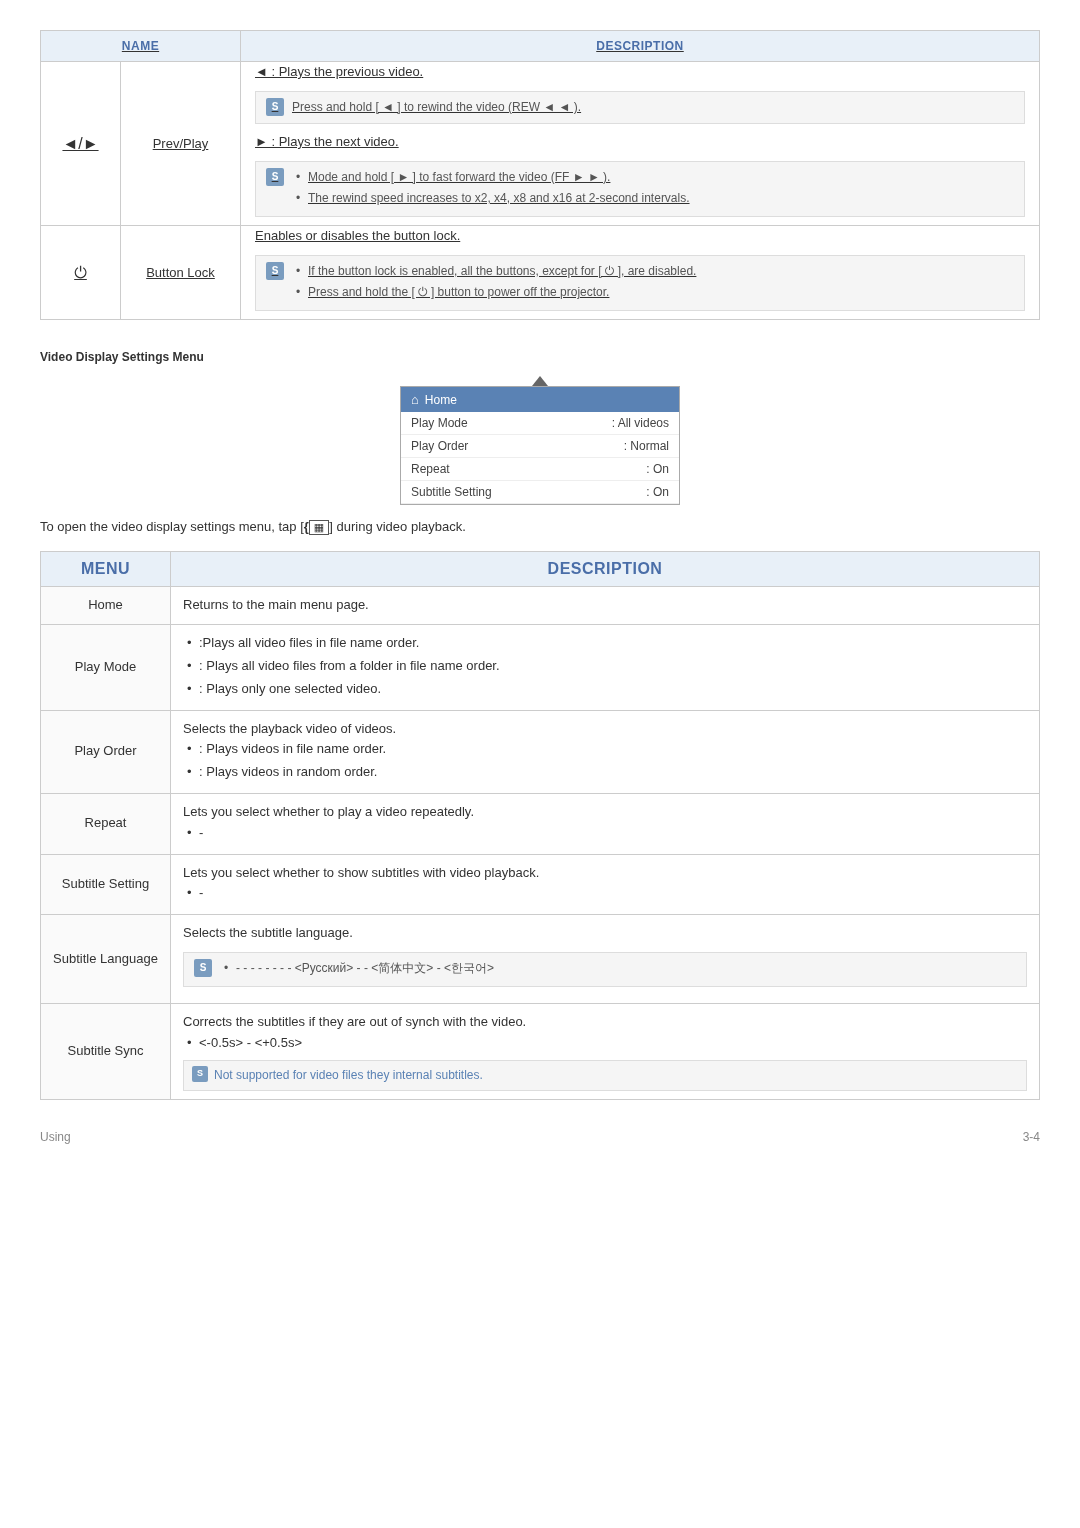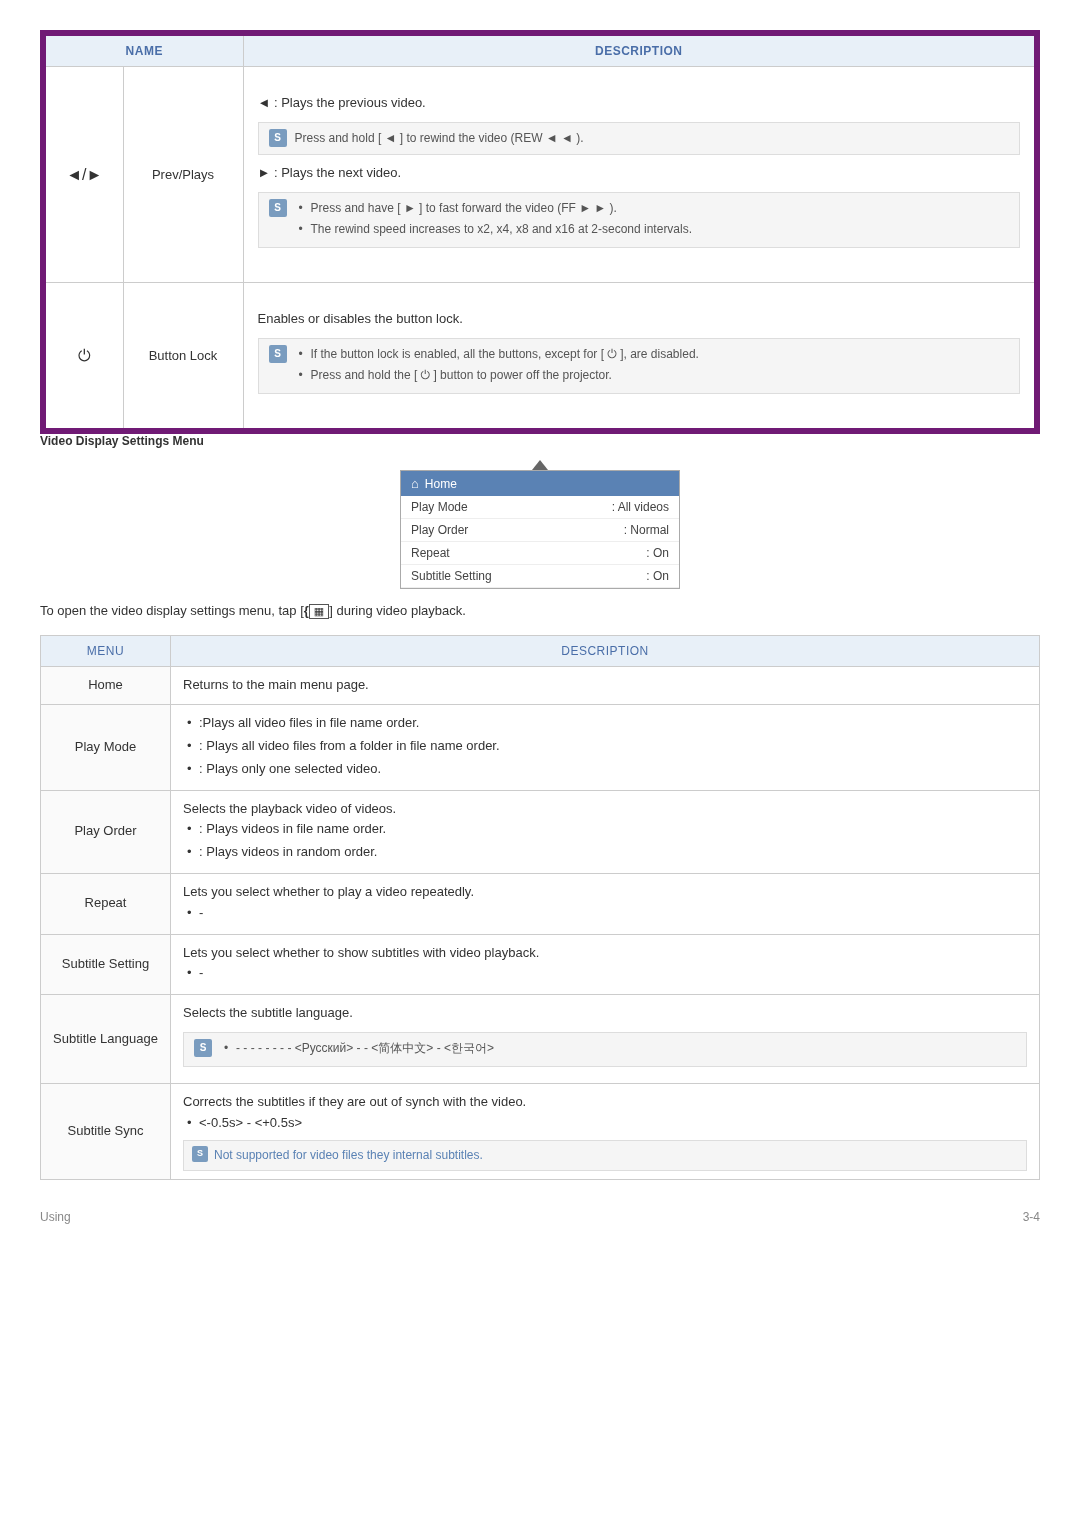--- a/index.html
+++ b/index.html
@@ -10,35 +10,37 @@
       background: #fff;
       padding: 30px 40px;
       width: 1080px;
       min-height: 1528px;
     }
 
     
     .top-table {
       width: 100%;
       border-collapse: collapse;
-      border: 6px solid #701a75;
+      border: 1px solid #701a75;
+      margin-bottom: 30px;
+      text-decoration: underline;
     }
     .top-table th {
       background: #e8f0f8;
       color: #4a6ea8;
       font-size: 12px;
       font-weight: bold;
       text-align: center;
       padding: 8px;
       border: 1px solid #ccc;
       letter-spacing: 0.5px;
     }
     .top-table td {
       border: 1px solid #ccc;
-      padding: 26px 14px;
+      padding: 0 14px;
       vertical-align: middle;
     }
     .top-table .icon-cell {
       text-align: center;
       width: 80px;
       font-size: 16px;
     }
     .top-table .name-cell {
       text-align: center;
       width: 120px;
@@ -163,22 +165,22 @@
     
     .bottom-table {
       width: 100%;
       border-collapse: collapse;
       border: 1px solid #ccc;
       margin-bottom: 30px;
     }
     .bottom-table th {
       background: #e8f0f8;
       color: #4a6ea8;
-      font-size: 12px;
-      font-weight: normal;
+      font-size: 16px;
+      font-weight: bold;
       text-align: center;
       padding: 8px;
       border: 1px solid #ccc;
       letter-spacing: 0.5px;
     }
     .bottom-table td {
       border: 1px solid #ccc;
       padding: 8px 12px;
       vertical-align: top;
       font-size: 13px;
@@ -246,32 +248,32 @@
 <table class="top-table">
   <thead>
     <tr>
       <th colspan="2">NAME</th>
       <th>DESCRIPTION</th>
     </tr>
   </thead>
   <tbody id="top-table-body">
   <tr>
     <td class="icon-cell" rowspan="1">◄/►</td>
-    <td class="name-cell">Prev/Plays</td>
+    <td class="name-cell">Prev/Play</td>
     <td class="desc-cell">
           <div style="margin-bottom:8px;">◄ : Plays the previous video.</div>
           <div class="note-box">
             <div class="note-icon">S</div>
             <div class="note-content">Press and hold [ ◄ ] to rewind the video (REW ◄ ◄ ).</div>
           </div>
           <div style="margin-bottom:8px;">► : Plays the next video.</div>
           <div class="note-box">
             <div class="note-icon">S</div>
             <ul class="note-sub-list">
-              <li>Press and have [ ► ] to fast forward the video (FF ► ► ).</li>
+              <li>Mode and hold [ ► ] to fast forward the video (FF ► ► ).</li>
               <li>The rewind speed increases to x2, x4, x8 and x16 at 2-second intervals.</li>
             </ul>
           </div>
         </td>
   </tr>
       <tr>
     <td class="icon-cell" rowspan="1">⏻</td>
     <td class="name-cell">Button Lock</td>
     <td class="desc-cell">
           <div style="margin-bottom:8px;">Enables or disables the button lock.</div>

